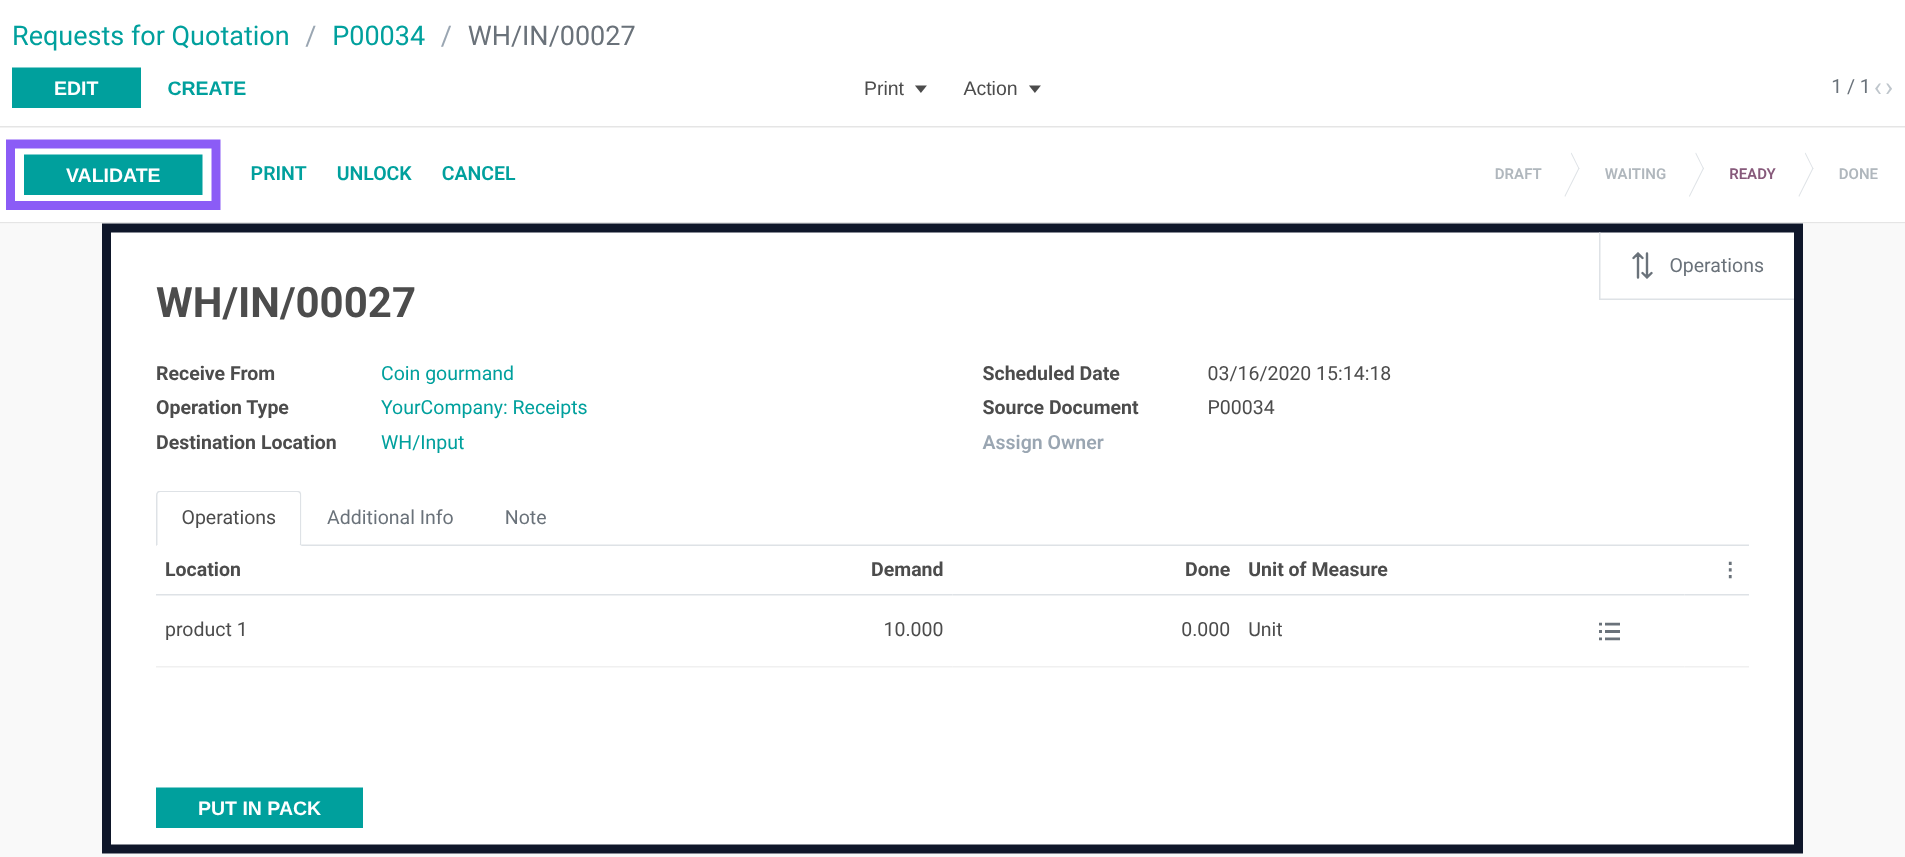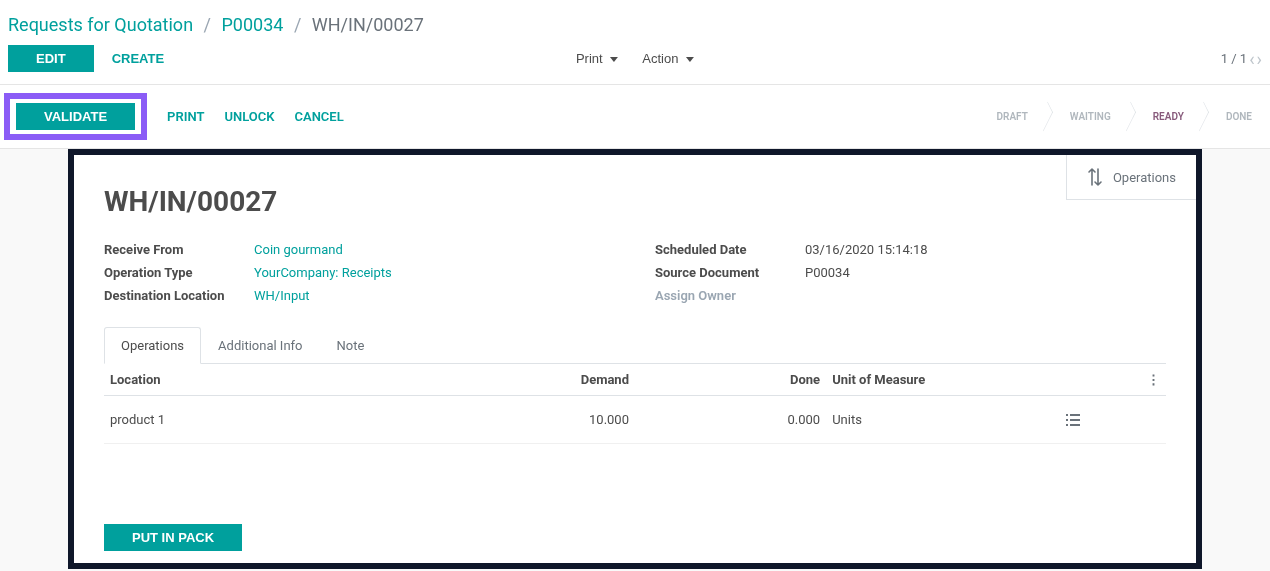--- a/index.html
+++ b/index.html
@@ -174,21 +174,21 @@
             <th style="width:22%">Unit of Measure</th>
             <th style="width:6%"></th>
             <th style="width:4%; text-align:right;"><span class="kebab">⋮</span></th>
           </tr>
         </thead>
         <tbody>
           <tr>
             <td>product 1</td>
             <td class="num">10.000</td>
             <td class="num">0.000</td>
-            <td>Units</td>
+            <td>Unit</td>
             <td><span class="row-icon">
               <svg width="14" height="12" viewBox="0 0 14 12">
                     <path d="M0 1h2M4 1h10M0 6h2M4 6h10M0 11h2M4 11h10" stroke="#6a727a" stroke-width="2"></path>
                   </svg>
             </span></td>
             <td></td>
           </tr>
         </tbody>
       </table>
     </div>

